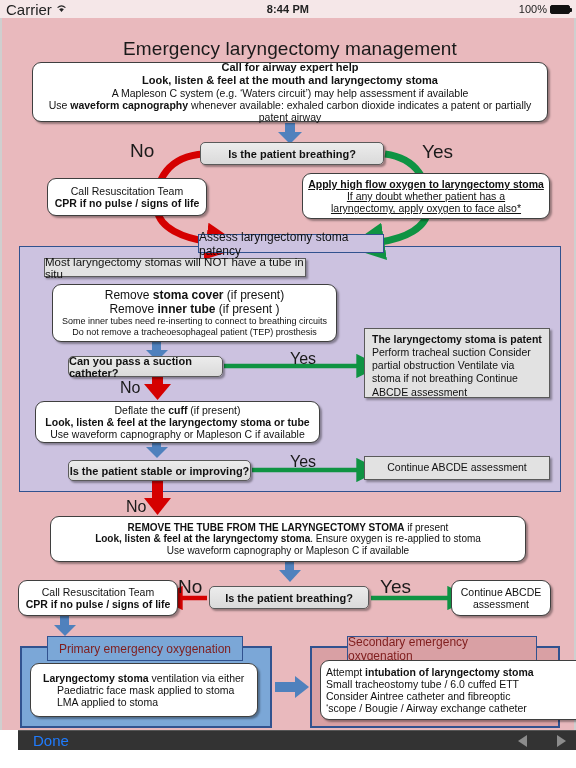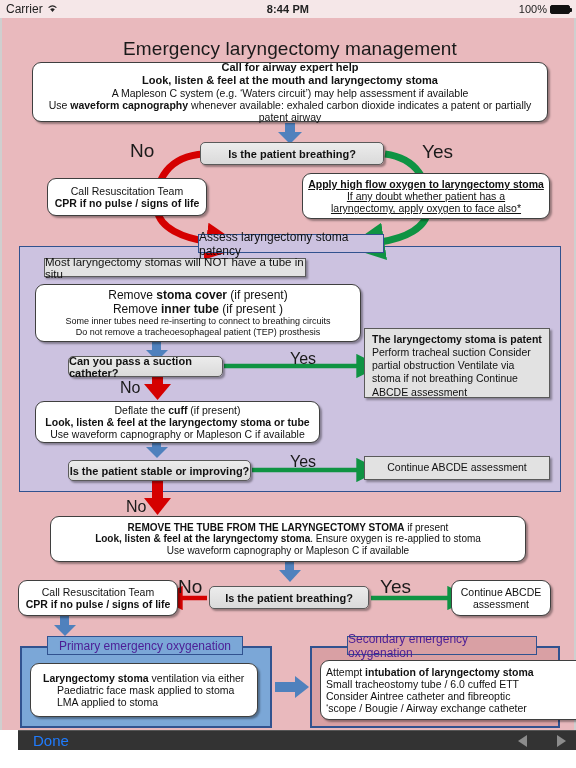--- a/index.html
+++ b/index.html
@@ -12,21 +12,21 @@
   
   #statusbar {
     height: 18px; width: 576px;
     background: #f5e7e8;
     display: flex; align-items: center;
     font-size: 11px; color: #222;
     padding: 0 6px;
     position: relative;
   }
   #statusbar .left { display: flex; align-items: center; gap: 4px; }
-  #statusbar .carrier { font-size: 12px; }
+  #statusbar .carrier { font-size: 15px; }
   #statusbar .wifi { font-size: 10px; line-height: 1; }
   #statusbar .clock {
     position: absolute; left: 0; right: 0; text-align: center;
     font-size: 11px; font-weight: bold; letter-spacing: .1px;
   }
   #statusbar .right {
     margin-left: auto; display: flex; align-items: center; gap: 3px;
     position: relative; z-index: 2;
   }
   #statusbar .battpct { font-size: 11px; }
@@ -106,21 +106,21 @@
     font-size: 11.5px; color: #111;
   }
 
   
   .sectframe { position: absolute; border: 2px solid #31528f; }
   #primary-frame { left: 18px; top: 628px; width: 252px; height: 82px; background: #7ba7d7; }
   #secondary-frame { left: 308px; top: 628px; width: 250px; height: 82px; background: #d9a0a4; }
   .sectlabel {
     position: absolute; border: 1.6px solid #31528f;
     display: flex; align-items: center; justify-content: center;
-    font-size: 12px; color: #4c1d95; height: 19px;
+    font-size: 12px; color: #7f1d1d; height: 25px;
   }
   #primary-label { left: 45px; top: 618px; width: 196px; background: #7ba7d7; }
   #secondary-label { left: 345px; top: 618px; width: 190px; background: #d9a0a4; }
 
   svg.arrows { position: absolute; left: 0; top: 0; width: 576px; height: 712px; pointer-events: none; }
 
   .lbl {
     position: absolute; font-size: 19px; color: #1a1a1a; line-height: 1;
   }
   .lbl.sm { font-size: 16px; }
@@ -259,21 +259,21 @@
   </div>
 
   <div id="assess-header">
     <span>Assess laryngectomy stoma patency</span>
   </div>
 
   <div id="mosttubes">
     <span>Most laryngectomy stomas will NOT have a tube in situ</span>
   </div>
 
-  <div class="box" style="left:33px; top:266px; width:326px; height:58px; font-size:9px;">
+  <div class="box" style="left:50px; top:266px; width:285px; height:58px; font-size:9px;">
     <span class="l" style="font-size:12px;"><span>Remove </span><b>stoma cover</b><span> (if present)</span></span>
     <span class="l" style="font-size:12px;"><span>Remove </span><b>inner tube</b><span> (if present )</span></span>
     <span class="l">Some inner tubes need re-inserting to connect to breathing circuits</span>
     <span class="l">Do not remove a tracheoesophageal patient (TEP) prosthesis</span>
   </div>
 
   <div class="qbox" style="left:66px; top:338px; width:155px; height:21px;">
     <span>Can you pass a suction catheter?</span>
   </div>
   <div class="lbl sm" style="left:288px; top:333px;">Yes</div>

